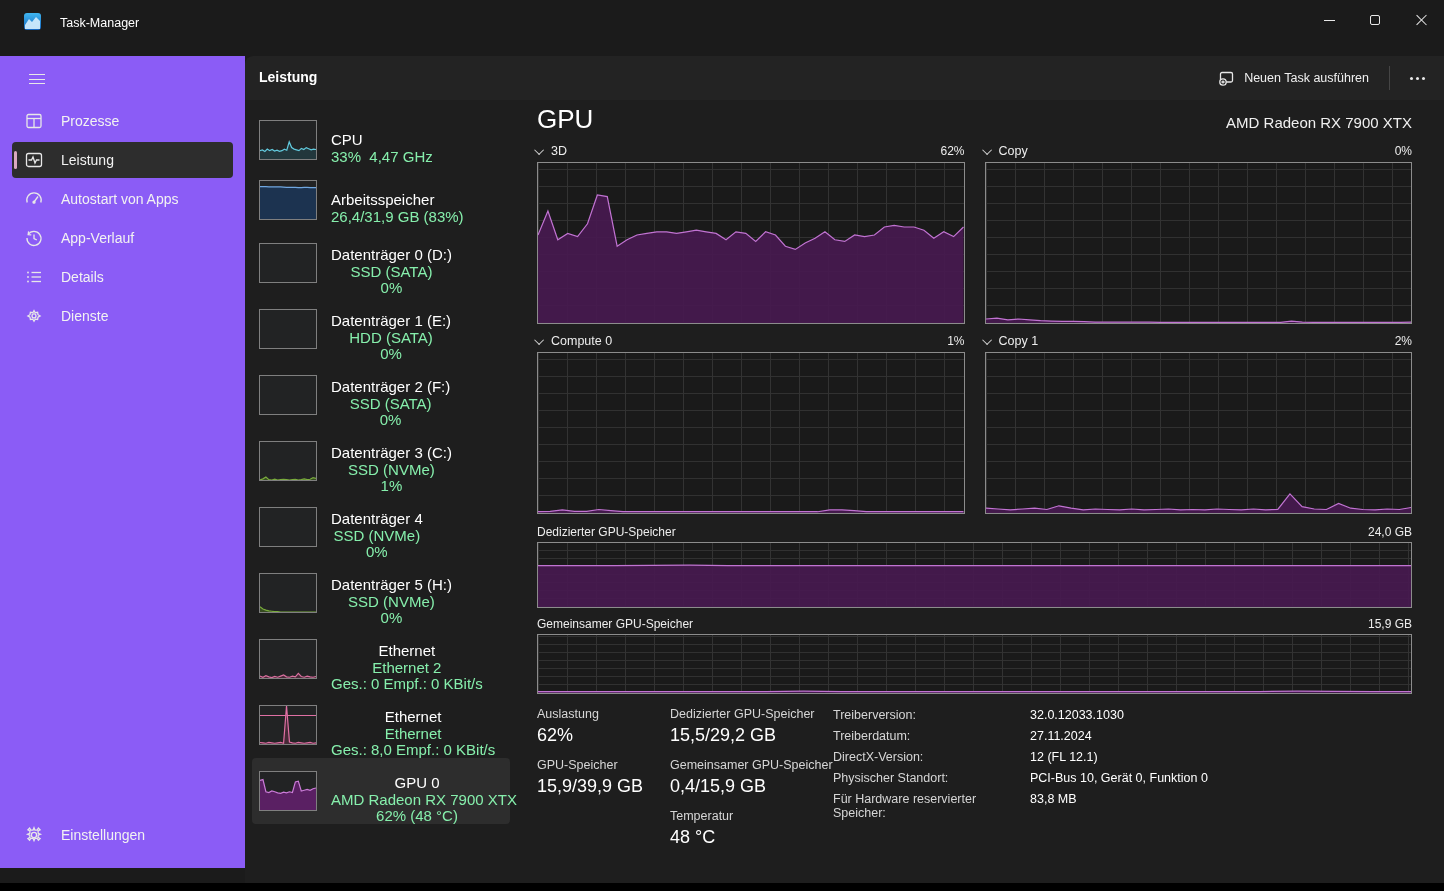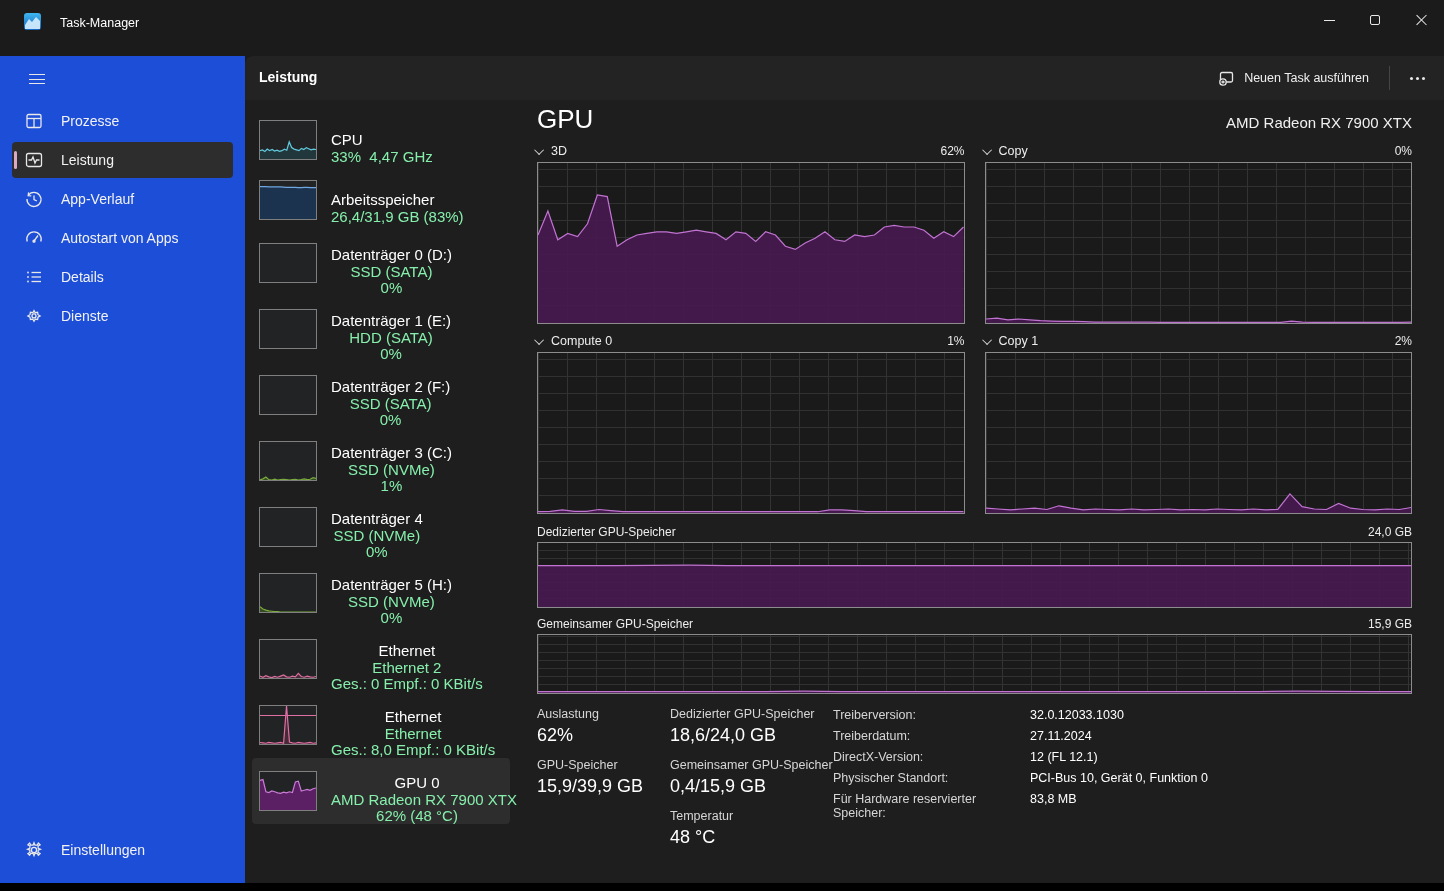--- a/index.html
+++ b/index.html
@@ -15,21 +15,21 @@
   .app-title { position:absolute; left:60px; top:16px; font-size:12.5px; color:#ffffff; }
   .win-controls { position:absolute; right:0; top:0; height:40px; display:flex; }
   .win-btn { width:46px; height:40px; display:flex; align-items:center; justify-content:center; }
   .glyph-min { width:11px; height:1px; background:#e8e8e8; }
   .glyph-max { width:10px; height:10px; border:1px solid #e8e8e8; border-radius:2px; }
   .glyph-close { position:relative; width:12px; height:12px; }
   .glyph-close:before,.glyph-close:after { content:""; position:absolute; left:5.5px; top:-1px; width:1.2px; height:14px; background:#e8e8e8; }
   .glyph-close:before { transform:rotate(45deg);} .glyph-close:after { transform:rotate(-45deg);}
 
   
-  .sidebar { position:absolute; left:0; top:56px; width:245px; bottom:8px; background:#1d4ed8; }
+  .sidebar { position:absolute; left:0; top:56px; width:245px; bottom:23px; background:#8b5cf6; }
   .hamburger { position:absolute; left:17px; top:6px; width:40px; height:34px; display:flex; align-items:center; justify-content:center; border-radius:4px; }
   .hamburger .bars { width:16px; height:10px; border-top:1.6px solid #e8e8e8; border-bottom:1.6px solid #e8e8e8; position:relative; }
   .hamburger .bars:after { content:""; position:absolute; left:0; top:3.6px; width:16px; height:1.6px; background:#e8e8e8; }
   .nav { position:absolute; left:0; top:44px; right:0; }
   .nav-item { position:relative; height:36px; margin:3px 12px; display:flex; align-items:center; border-radius:4px; }
   .nav-item.selected { background:#2d2d2d; }
   .nav-item .accent { display:none; }
   .nav-item.selected .accent { display:block; position:absolute; left:2px; top:9px; width:3px; height:18px; border-radius:2px; }
   .nav-item .nicon { width:20px; height:20px; margin-left:12px; flex:0 0 auto; }
   .nav-item .nlabel { margin-left:17px; font-size:14px; color:#f2f2f2; }
@@ -144,36 +144,36 @@
           <svg class="icon" viewBox="0 0 20 20" fill="none" stroke="#e8e8e8" stroke-width="1.3">
               <rect x="2.5" y="3.5" width="15" height="13" rx="2"></rect>
               <polyline points="4.5,10 7.5,10 9,7 11,13 12.5,10 15.5,10"></polyline>
             </svg>
         </span>
         <span class="nlabel">Leistung</span>
       </div>
       <div class="nav-item">
         <span class="nicon">
           <svg class="icon" viewBox="0 0 20 20" fill="none" stroke="#e8e8e8" stroke-width="1.3">
+              <path d="M3.2 13.5 a7.2 7.2 0 1 1 13.6 0"></path>
+              <line x1="10" y1="13" x2="14" y2="7.5"></line>
+              <circle cx="10" cy="13.2" r="1" fill="#e8e8e8"></circle>
+            </svg>
+        </span>
+        <span class="nlabel">Autostart von Apps</span>
+      </div>
+      <div class="nav-item">
+        <span class="nicon">
+          <svg class="icon" viewBox="0 0 20 20" fill="none" stroke="#e8e8e8" stroke-width="1.3">
               <path d="M4.2 6.5 A7 7 0 1 1 3 10"></path>
               <polyline points="4.6,3.4 4.2,6.6 7.3,6.9"></polyline>
               <polyline points="10,6.5 10,10.5 12.8,12"></polyline>
             </svg>
         </span>
         <span class="nlabel">App-Verlauf</span>
-      </div>
-      <div class="nav-item">
-        <span class="nicon">
-          <svg class="icon" viewBox="0 0 20 20" fill="none" stroke="#e8e8e8" stroke-width="1.3">
-              <path d="M3.2 13.5 a7.2 7.2 0 1 1 13.6 0"></path>
-              <line x1="10" y1="13" x2="14" y2="7.5"></line>
-              <circle cx="10" cy="13.2" r="1" fill="#e8e8e8"></circle>
-            </svg>
-        </span>
-        <span class="nlabel">Autostart von Apps</span>
       </div>
       <div class="nav-item">
         <span class="nicon">
           <svg class="icon" viewBox="0 0 20 20" fill="none" stroke="#e8e8e8" stroke-width="1.3">
               <circle cx="4" cy="5.5" r="0.9" fill="#e8e8e8" stroke="none"></circle>
               <circle cx="4" cy="10" r="0.9" fill="#e8e8e8" stroke="none"></circle>
               <circle cx="4" cy="14.5" r="0.9" fill="#e8e8e8" stroke="none"></circle>
               <line x1="7.5" y1="5.5" x2="17" y2="5.5"></line>
               <line x1="7.5" y1="10" x2="17" y2="10"></line>
               <line x1="7.5" y1="14.5" x2="17" y2="14.5"></line>
@@ -444,21 +444,21 @@
                 <div class="stat-value">62%</div>
               </div>
             <div class="stat-block">
                 <div class="stat-label">GPU-Speicher</div>
                 <div class="stat-value">15,9/39,9 GB</div>
               </div>
           </div>
           <div class="stat-col2">
             <div class="stat-block">
                 <div class="stat-label">Dedizierter GPU-Speicher</div>
-                <div class="stat-value">18,6/24,0 GB</div>
+                <div class="stat-value">15,5/29,2 GB</div>
               </div>
             <div class="stat-block">
                 <div class="stat-label">Gemeinsamer GPU-Speicher</div>
                 <div class="stat-value">0,4/15,9 GB</div>
               </div>
             <div class="stat-block">
                 <div class="stat-label">Temperatur</div>
                 <div class="stat-value">48 °C</div>
               </div>
           </div>

